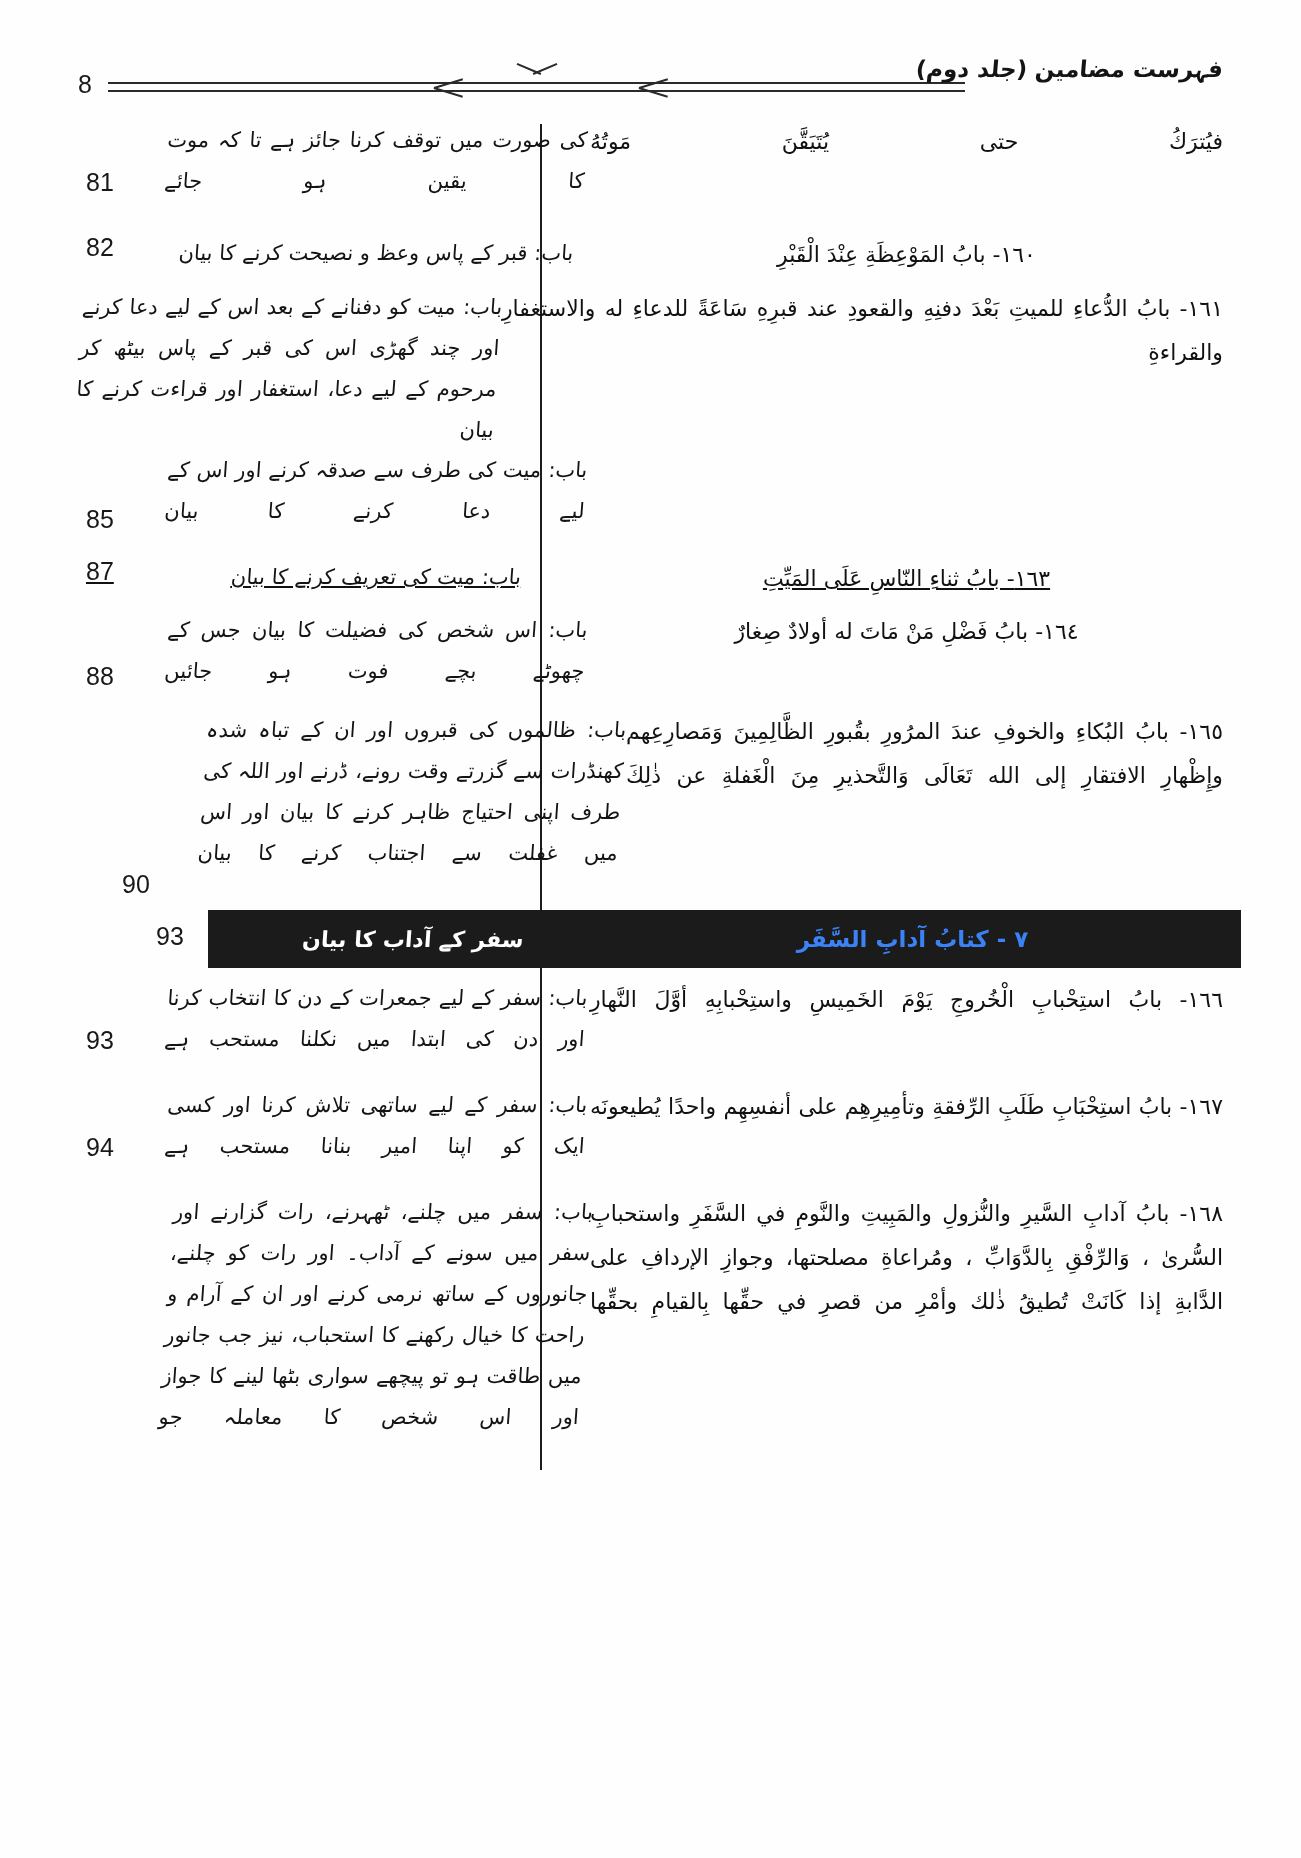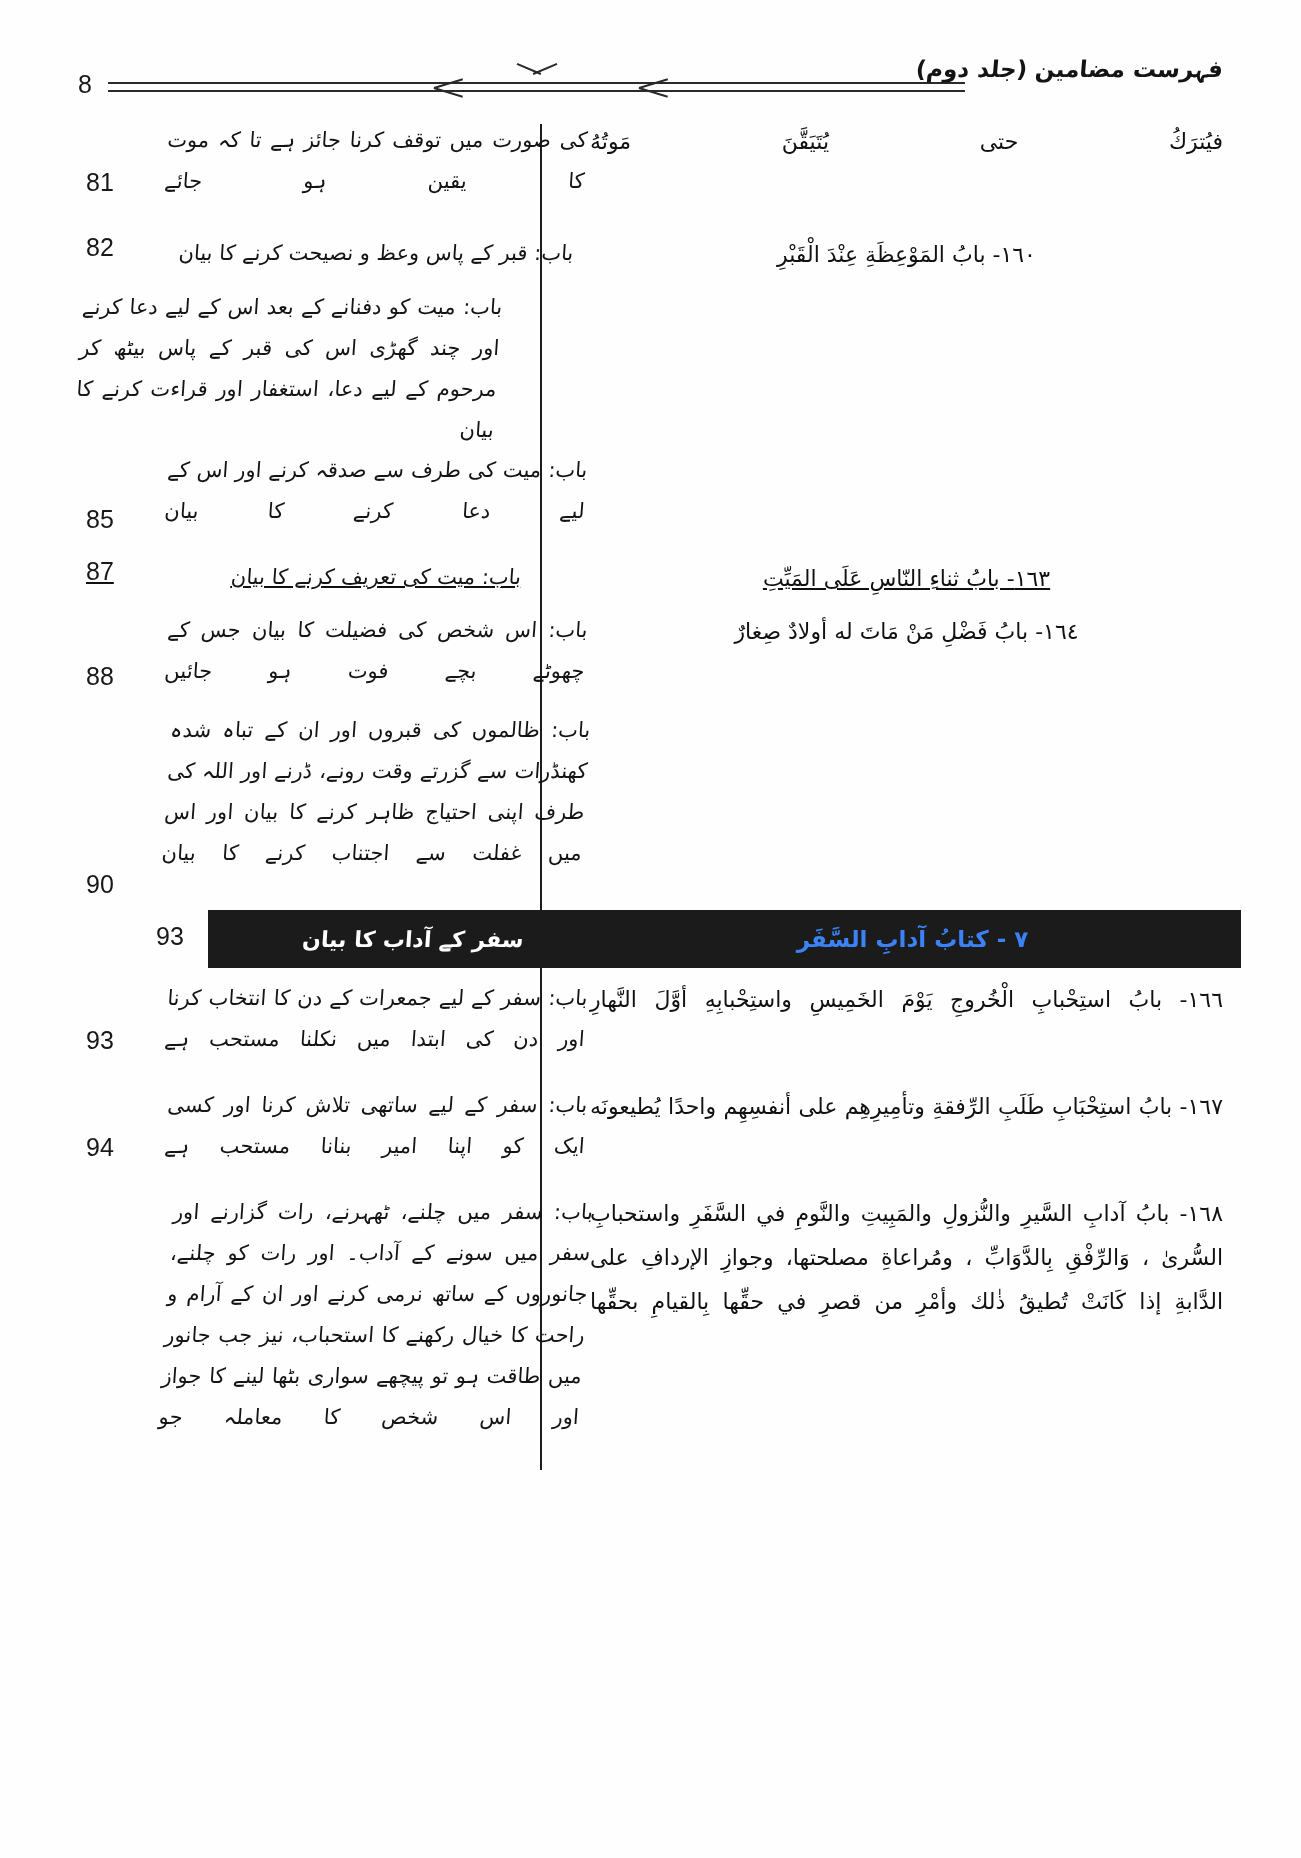--- a/index.html
+++ b/index.html
@@ -243,42 +243,44 @@
     </div>
 
     <div class="row" style="top:113px;">
       <div class="col-page">82</div>
       <div class="col-urdu centered">باب: قبر کے پاس وعظ و نصیحت کرنے کا بیان</div>
       <div class="col-arabic centered">١٦٠- بابُ المَوْعِظَةِ عِنْدَ الْقَبْرِ</div>
     </div>
 
     <div class="row" style="top:167px;">
       <div class="col-urdu">باب: میت کو دفنانے کے بعد اس کے لیے دعا کرنے اور چند گھڑی اس کی قبر کے پاس بیٹھ کر مرحوم کے لیے دعا، استغفار اور قراءت کرنے کا بیان</div>
+      <div class="col-arabic">١٦١- بابُ الدُّعاءِ للميتِ بَعْدَ دفنِهِ والقعودِ عند قبرِهِ سَاعَةً للدعاءِ له والاستغفارِ والقراءةِ</div>
     </div>
 
     <div class="row" style="top:330px;">
       <div class="col-page" style="padding-top:55px;">85</div>
       <div class="col-urdu">باب: میت کی طرف سے صدقہ کرنے اور اس کے لیے دعا کرنے کا بیان</div>
     </div>
 
     <div class="row" style="top:437px;text-decoration:underline;">
       <div class="col-page">87</div>
       <div class="col-urdu centered">باب: میت کی تعریف کرنے کا بیان</div>
       <div class="col-arabic centered">١٦٣- بابُ ثناءِ النّاسِ عَلَى المَيِّتِ</div>
     </div>
 
     <div class="row" style="top:490px;">
       <div class="col-page" style="padding-top:52px;">88</div>
       <div class="col-urdu">باب: اس شخص کی فضیلت کا بیان جس کے چھوٹے بچے فوت ہو جائیں</div>
       <div class="col-arabic centered">١٦٤- بابُ فَضْلِ مَنْ مَاتَ له أولادٌ صِغارٌ</div>
     </div>
 
     <div class="row" style="top:590px;">
-      <div class="col-page" style="padding-top:160px;">90</div>
+      <div class="col-page" style="padding-top:160px;margin-left:36px;">90</div>
       <div class="col-urdu">باب: ظالموں کی قبروں اور ان کے تباہ شدہ کھنڈرات سے گزرتے وقت رونے، ڈرنے اور اللہ کی طرف اپنی احتیاج ظاہر کرنے کا بیان اور اس میں غفلت سے اجتناب کرنے کا بیان</div>
+      <div class="col-arabic">١٦٥- بابُ البُكاءِ والخوفِ عندَ المرُورِ بقُبورِ الظَّالِمِينَ وَمَصارِعِهم وإِظْهارِ الافتقارِ إلى الله تَعَالَى وَالتَّحذيرِ مِنَ الْغَفلةِ عن ذٰلِكَ</div>
     </div>
 
     <div class="band" style="top:790px;">
       <div class="band-page">93</div>
       <div class="band-urdu">سفر کے آداب کا بیان</div>
       <div class="band-arabic">٧ - كتابُ آدابِ السَّفَر</div>
     </div>
 
     <div class="row" style="top:858px;">
       <div class="col-page" style="padding-top:48px;">93</div>

